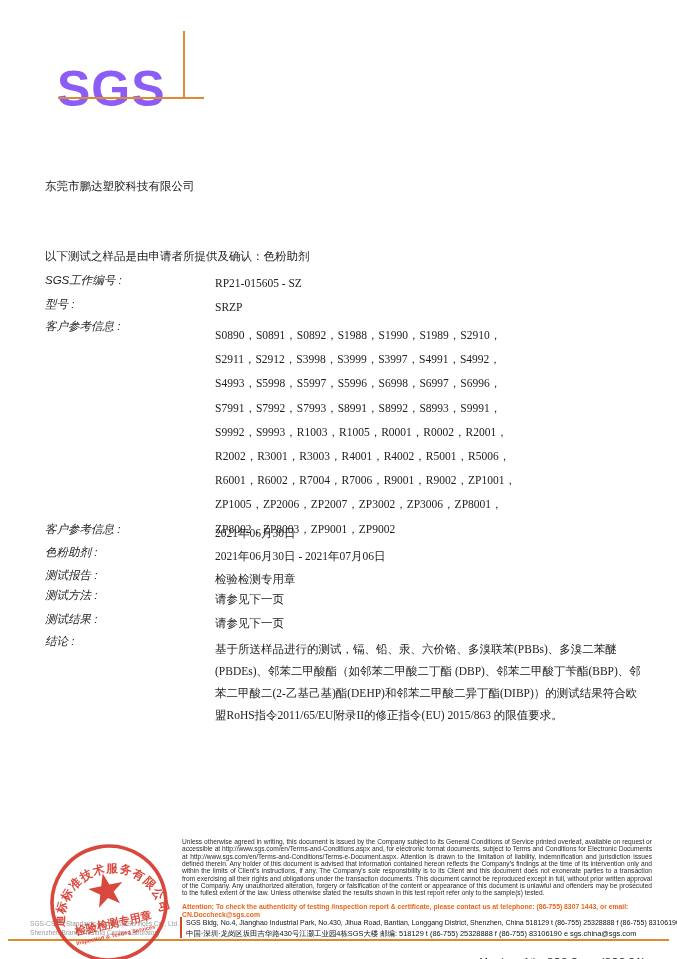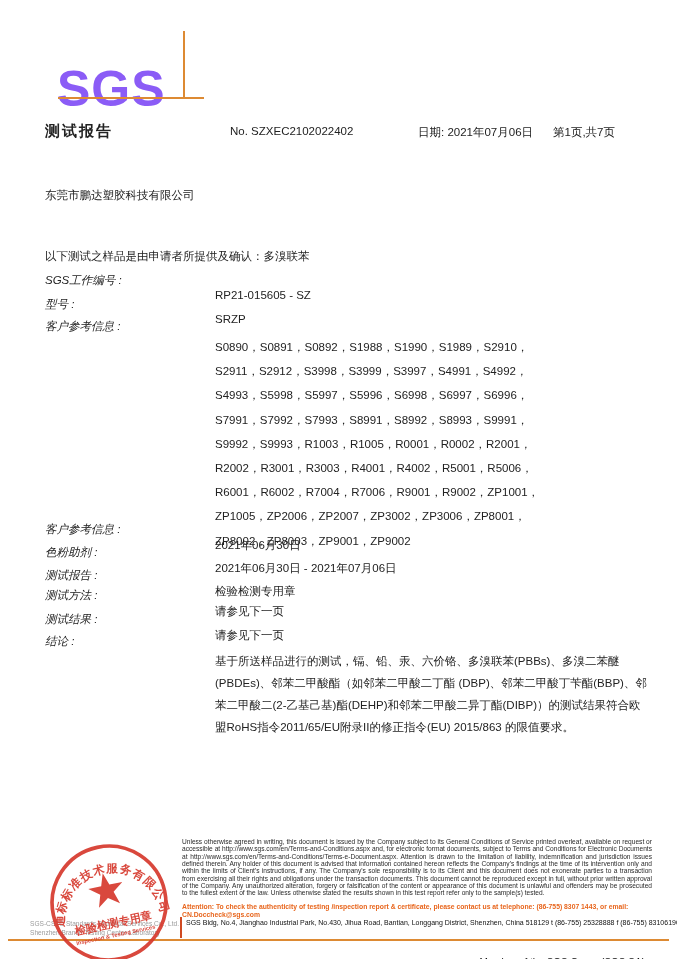--- a/index.html
+++ b/index.html
@@ -20,27 +20,27 @@
   }
   .crosshair-h{position:absolute;left:58px;top:97px;width:146px;height:2px;background:#dd8a33;}
   .crosshair-v{position:absolute;left:183px;top:31px;width:2px;height:68px;background:#dd8a33;}
   
   .titlebar{position:absolute;left:0;top:122px;width:100%;height:22px;}
   .doc-title{position:absolute;left:45px;top:0;font-size:15px;font-weight:bold;letter-spacing:2px;}
   .doc-no{position:absolute;left:230px;top:3px;font-size:11.5px;}
   .doc-date{position:absolute;left:418px;top:3px;font-size:11.5px;}
   .doc-page{position:absolute;left:553px;top:3px;font-size:11.5px;}
   
-  .applicant{position:absolute;left:45px;top:184px;font-size:11.5px;line-height:23px;}
+  .applicant{position:absolute;left:45px;top:175px;font-size:11.5px;line-height:23px;}
   
   .statement{position:absolute;left:45px;top:249px;font-size:11.5px;}
   
   .frow{position:absolute;left:45px;width:600px;font-size:11.5px;}
   .flabel{position:absolute;left:0;top:0;width:168px;font-style:italic;}
-  .fvalue{position:absolute;left:170px;top:16px;width:433px;white-space:pre-line;}
+  .fvalue{position:absolute;left:170px;top:4px;width:433px;white-space:pre-line;font-family:Liberation Serif, serif;}
   .r0{top:273px}.r1{top:297px}
   .r2{top:319px}.r2 .fvalue{line-height:24.2px;}
   .r3{top:522px}.r4{top:545px}.r5{top:568px}.r6{top:588px}.r7{top:612px}
   .r8{top:634px}.r8 .fvalue{line-height:22px;}
   
   .legal{
     position:absolute;left:182px;top:838px;width:470px;
     font-size:6.6px;line-height:7.35px;color:#2a2a2a;
     text-align:justify;letter-spacing:0;
   }
@@ -61,32 +61,26 @@
 </style>
 </head>
 <body>
 
 <div class="page">
 
   <div class="logo-text">SGS</div>
   <div class="crosshair-h"></div>
   <div class="crosshair-v"></div>
 
-  <div class="titlebar">
-    <span class="doc-title">测试报告</span>
-    <span class="doc-no">No. SZXEC2102022402</span>
-    <span class="doc-date">日期: 2021年07月06日</span>
-    <span class="doc-page">第1页,共7页</span>
-  </div>
 
   <div class="applicant">
     <div>东莞市鹏达塑胶科技有限公司</div>
   </div>
 
-  <div class="statement">以下测试之样品是由申请者所提供及确认：多溴联苯</div>
+  <div class="statement">以下测试之样品是由申请者所提供及确认：色粉助剂</div>
 
   <div class="frow r0">
     <span class="flabel">SGS工作编号 :</span>
     <span class="fvalue">RP21-015605 - SZ</span>
   </div>
   <div class="frow r1">
     <span class="flabel">型号 :</span>
     <span class="fvalue">SRZP</span>
   </div>
   <div class="frow r2">
@@ -123,20 +117,21 @@
   </div>
   <div class="frow r8">
     <span class="flabel">结论 :</span>
     <span class="fvalue">基于所送样品进行的测试，镉、铅、汞、六价铬、多溴联苯(PBBs)、多溴二苯醚(PBDEs)、邻苯二甲酸酯（如邻苯二甲酸二丁酯 (DBP)、邻苯二甲酸丁苄酯(BBP)、邻苯二甲酸二(2-乙基己基)酯(DEHP)和邻苯二甲酸二异丁酯(DIBP)）的测试结果符合欧盟RoHS指令2011/65/EU附录II的修正指令(EU) 2015/863 的限值要求。</span>
   </div>
 
   <div class="legal">Unless otherwise agreed in writing, this document is issued by the Company subject to its General Conditions of Service printed overleaf, available on request or accessible at http://www.sgs.com/en/Terms-and-Conditions.aspx and, for electronic format documents, subject to Terms and Conditions for Electronic Documents at http://www.sgs.com/en/Terms-and-Conditions/Terms-e-Document.aspx. Attention is drawn to the limitation of liability, indemnification and jurisdiction issues defined therein. Any holder of this document is advised that information contained hereon reflects the Company's findings at the time of its intervention only and within the limits of Client's instructions, if any. The Company's sole responsibility is to its Client and this document does not exonerate parties to a transaction from exercising all their rights and obligations under the transaction documents. This document cannot be reproduced except in full, without prior written approval of the Company. Any unauthorized alteration, forgery or falsification of the content or appearance of this document is unlawful and offenders may be prosecuted to the fullest extent of the law. Unless otherwise stated the results shown in this test report refer only to the sample(s) tested.</div>
   <div class="attention">Attention: To check the authenticity of testing /inspection report &amp; certificate, please contact us at telephone: (86-755) 8307 1443, or email: CN.Doccheck@sgs.com</div>
   <div class="addr-bar"></div>
   <div class="addr-en">SGS Bldg, No.4, Jianghao Industrial Park, No.430, Jihua Road, Bantian, Longgang District, Shenzhen, China 518129   t (86-755) 25328888   f (86-755) 83106190   www.sgsgroup.com.cn</div>
+  <div class="addr-cn">中国·深圳·龙岗区坂田吉华路430号江灏工业园4栋SGS大楼   邮编: 518129   t (86-755) 25328888   f (86-755) 83106190   e sgs.china@sgs.com</div>
   <div class="bottom-rule"></div>
   <div class="member">Member of the SGS Group (SGS SA)</div>
 
   <div class="lab-lines">
     <div>SGS-CSTC Standards Technical Services Co., Ltd.</div>
     <div>Shenzhen Branch Testing Center Laboratory</div>
   </div>
 
   <svg class="stamp" viewBox="0 0 124 124">
     <circle cx="62" cy="62" r="56" fill="none" stroke="#d6392d" stroke-width="3.6"></circle>

